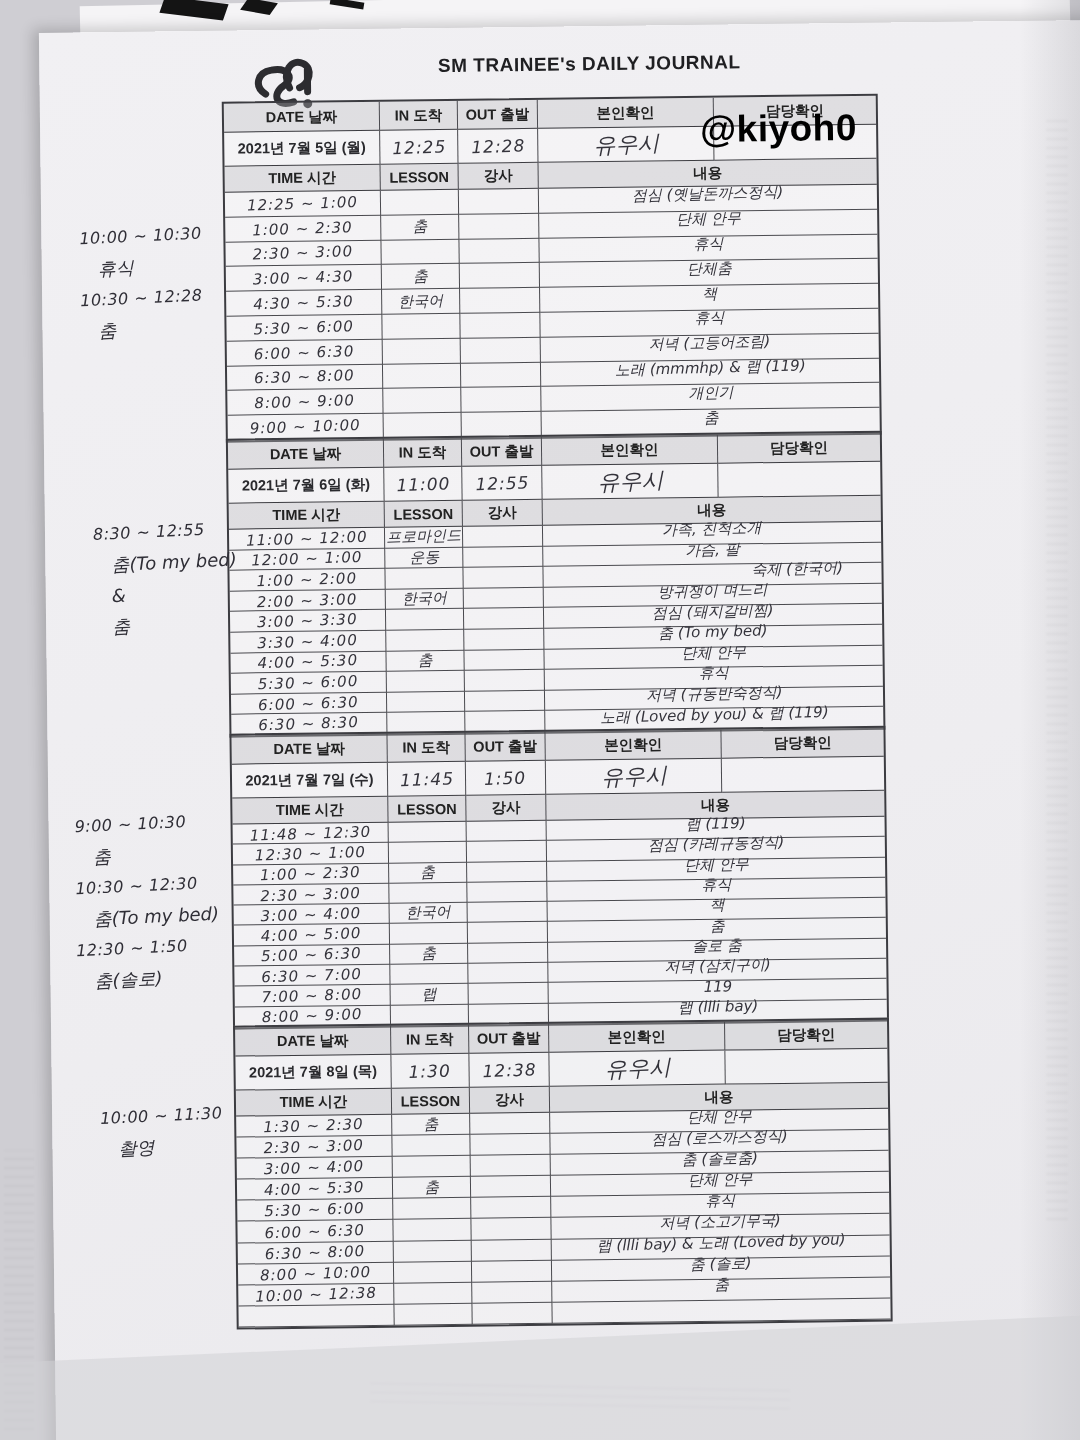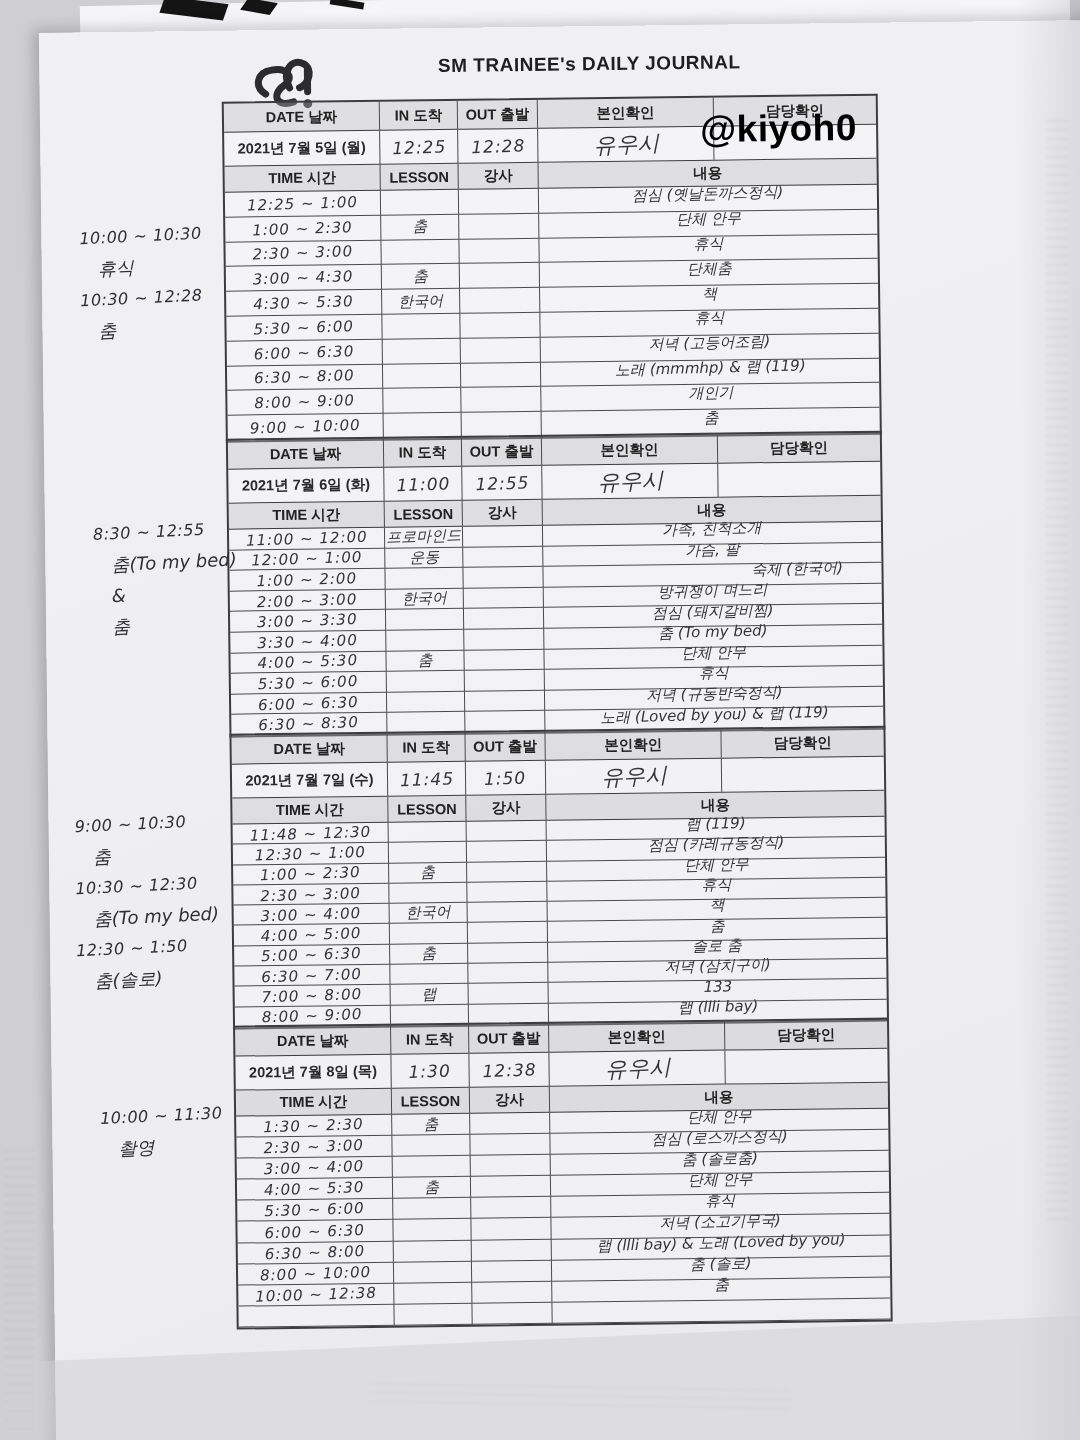--- a/index.html
+++ b/index.html
@@ -567,21 +567,21 @@
           </div>
           <div class="row g4 trow">
             <div class="cell">
               <span class="hand hand-time">7:00 ~ 8:00</span>
             </div>
             <div class="cell">
               <span class="hand hand-lesson">랩</span>
             </div>
             <div class="cell"></div>
             <div class="cell">
-              <span class="hand hand-content">133</span>
+              <span class="hand hand-content">119</span>
             </div>
           </div>
           <div class="row g4 trow">
             <div class="cell">
               <span class="hand hand-time">8:00 ~ 9:00</span>
             </div>
             <div class="cell"></div>
             <div class="cell"></div>
             <div class="cell">
               <span class="hand hand-content">랩 (llli bay)</span>

